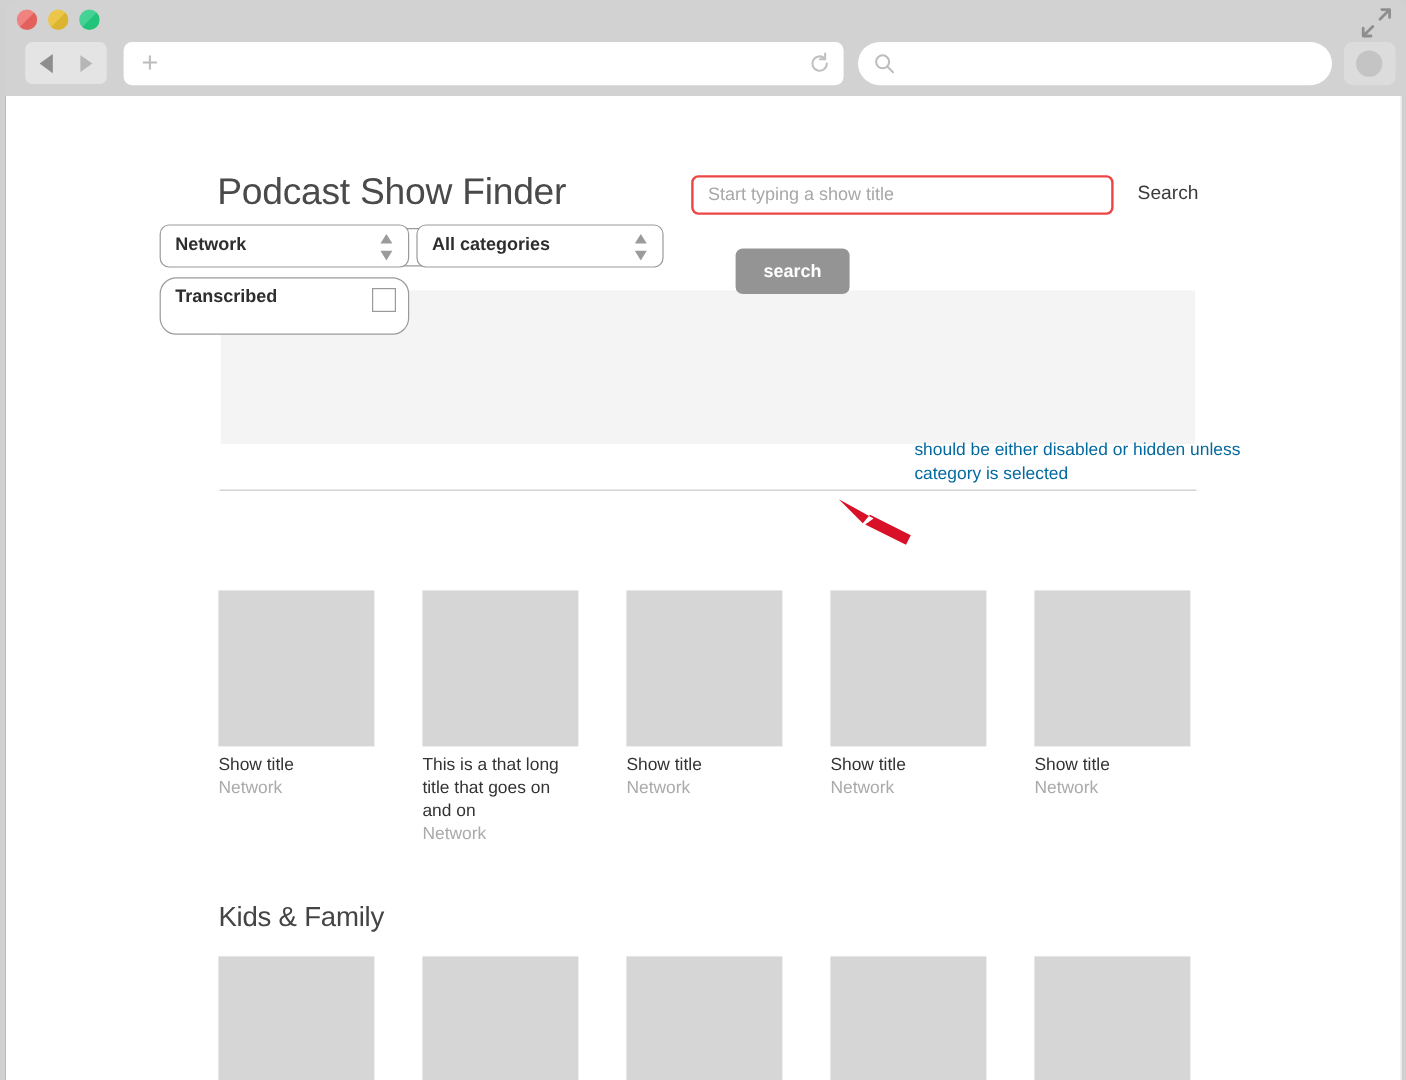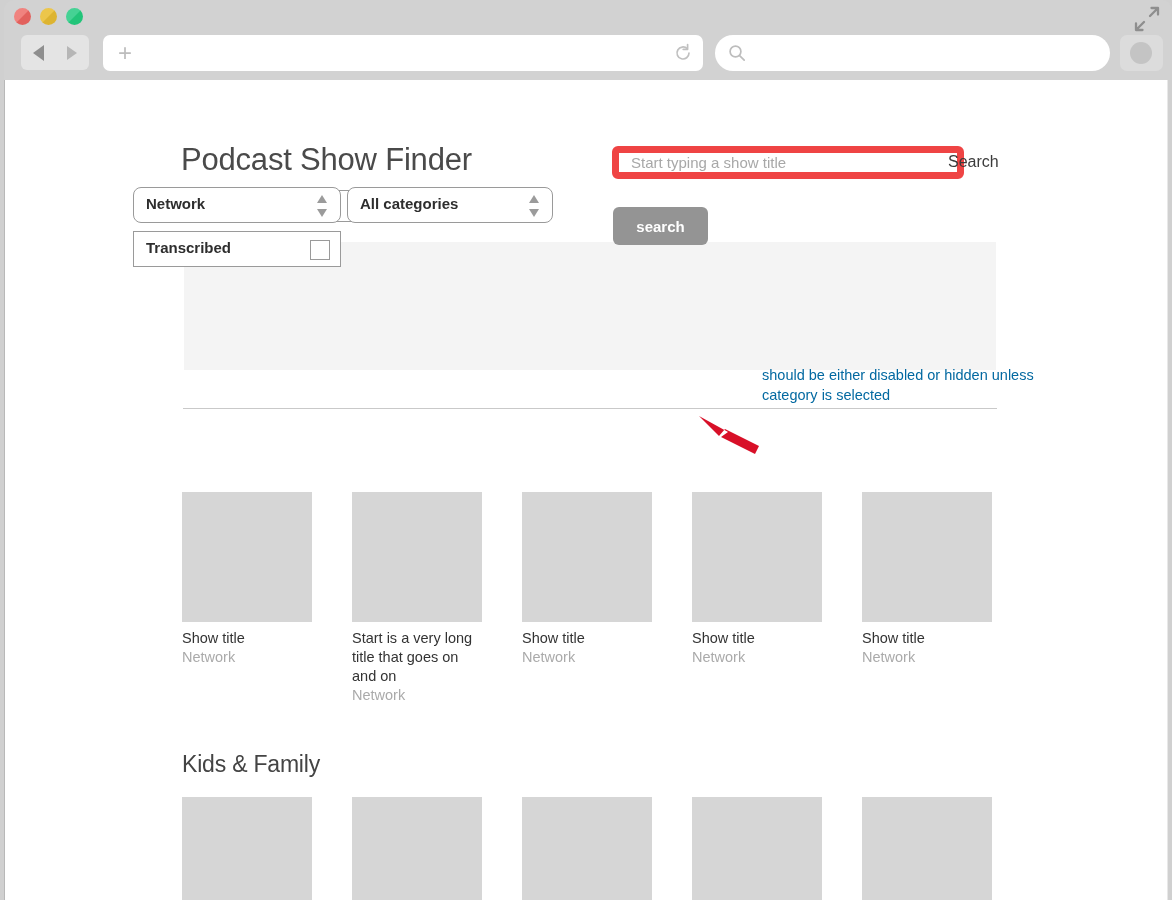--- a/index.html
+++ b/index.html
@@ -82,25 +82,24 @@
   .adv-select .label {
     position: absolute; left: 14px; top: 6px; font-size: 15px; color: #3b3b3b;
   }
   .adv-caret {
     position: absolute; right: 18px; top: 12px;
     width: 0; height: 0; border-left: 11px solid transparent; border-right: 11px solid transparent;
     border-top: 13px solid #b9b9b9;
   }
   .title-search-input {
     position: absolute; left: 571px; top: 66px; width: 352px; height: 33px;
-    border: 7px solid #ef4444; border-radius: 6px; background: #fff;
+    border: 2px solid #ef4444; border-radius: 6px; background: #fff;
     box-sizing: border-box; padding: 0 12px;
     font-family: "Liberation Sans", sans-serif; font-size: 15px; color: #333;
     outline: none;
-    margin-left: 36px;
   }
   .title-search-input::placeholder { color: #a8a8a8; }
   .search-link {
     position: absolute; left: 943px; top: 73px; font-size: 16px; color: #3b3b3b;
   }
 
   
   .adv-panel {
     position: absolute; left: 179px; top: 162px; width: 812px; height: 128px;
     background: #f4f4f4;
@@ -119,21 +118,21 @@
     position: absolute; top: 0; left: 0;
     width: 0; height: 0; border-left: 5.5px solid transparent; border-right: 5.5px solid transparent;
     border-bottom: 8px solid #9b9b9b;
   }
   .stepper .down {
     position: absolute; bottom: 0; left: 0;
     width: 0; height: 0; border-left: 5.5px solid transparent; border-right: 5.5px solid transparent;
     border-top: 8px solid #9b9b9b;
   }
   .ctrl-network     { left: 128px; top: 107px; width: 208px; height: 36px; }
-  .ctrl-transcribed { left: 128px; top: 151px; width: 208px; height: 36px; }
+  .ctrl-transcribed { left: 128px; top: 151px; width: 208px; height: 48px; border-radius: 14px; }
   .ctrl-categories  { left: 342px; top: 107px; width: 206px; height: 36px; }
   .ctrl-subcategory { left: 389px; top: 151px; width: 180px; height: 36px; }
   .checkbox-box {
     position: absolute; right: 10px; top: 8px; width: 20px; height: 20px;
     border: 1px solid #9a9a9a; background: #fff; box-sizing: border-box;
   }
   .search-btn {
     position: absolute; left: 608px; top: 127px; width: 95px; height: 38px;
     background: #949494; border: none; border-radius: 6px;
     color: #ffffff; font-family: "Liberation Sans", sans-serif;
@@ -259,21 +258,21 @@
       <div class="row row1">
 
         <div class="card" style="left:0px;">
           <div class="thumb"></div>
           <div class="card-title">Show title</div>
           <div class="card-network">Network</div>
         </div>
 
         <div class="card" style="left:170px;">
           <div class="thumb"></div>
-          <div class="card-title">Start is a very long title that goes on and on</div>
+          <div class="card-title">This is a that long title that goes on and on</div>
           <div class="card-network">Network</div>
         </div>
 
         <div class="card" style="left:340px;">
           <div class="thumb"></div>
           <div class="card-title">Show title</div>
           <div class="card-network">Network</div>
         </div>
 
         <div class="card" style="left:510px;">

